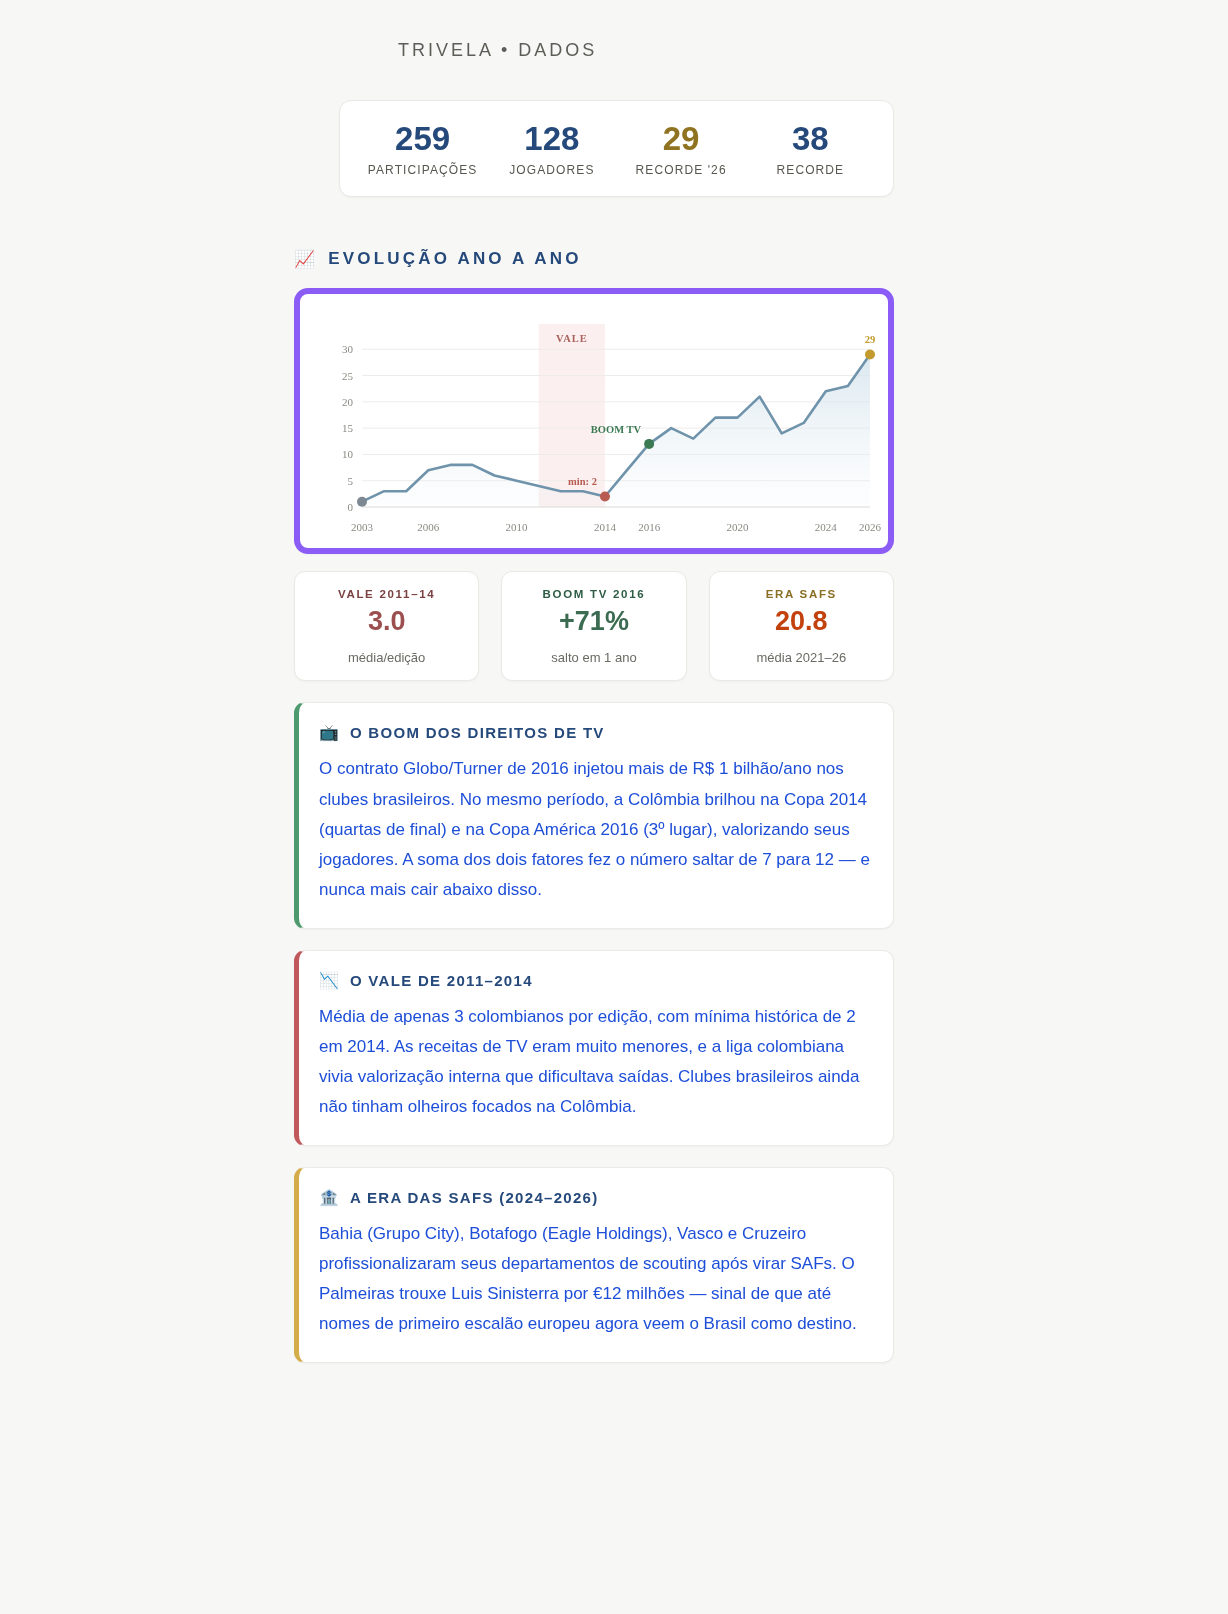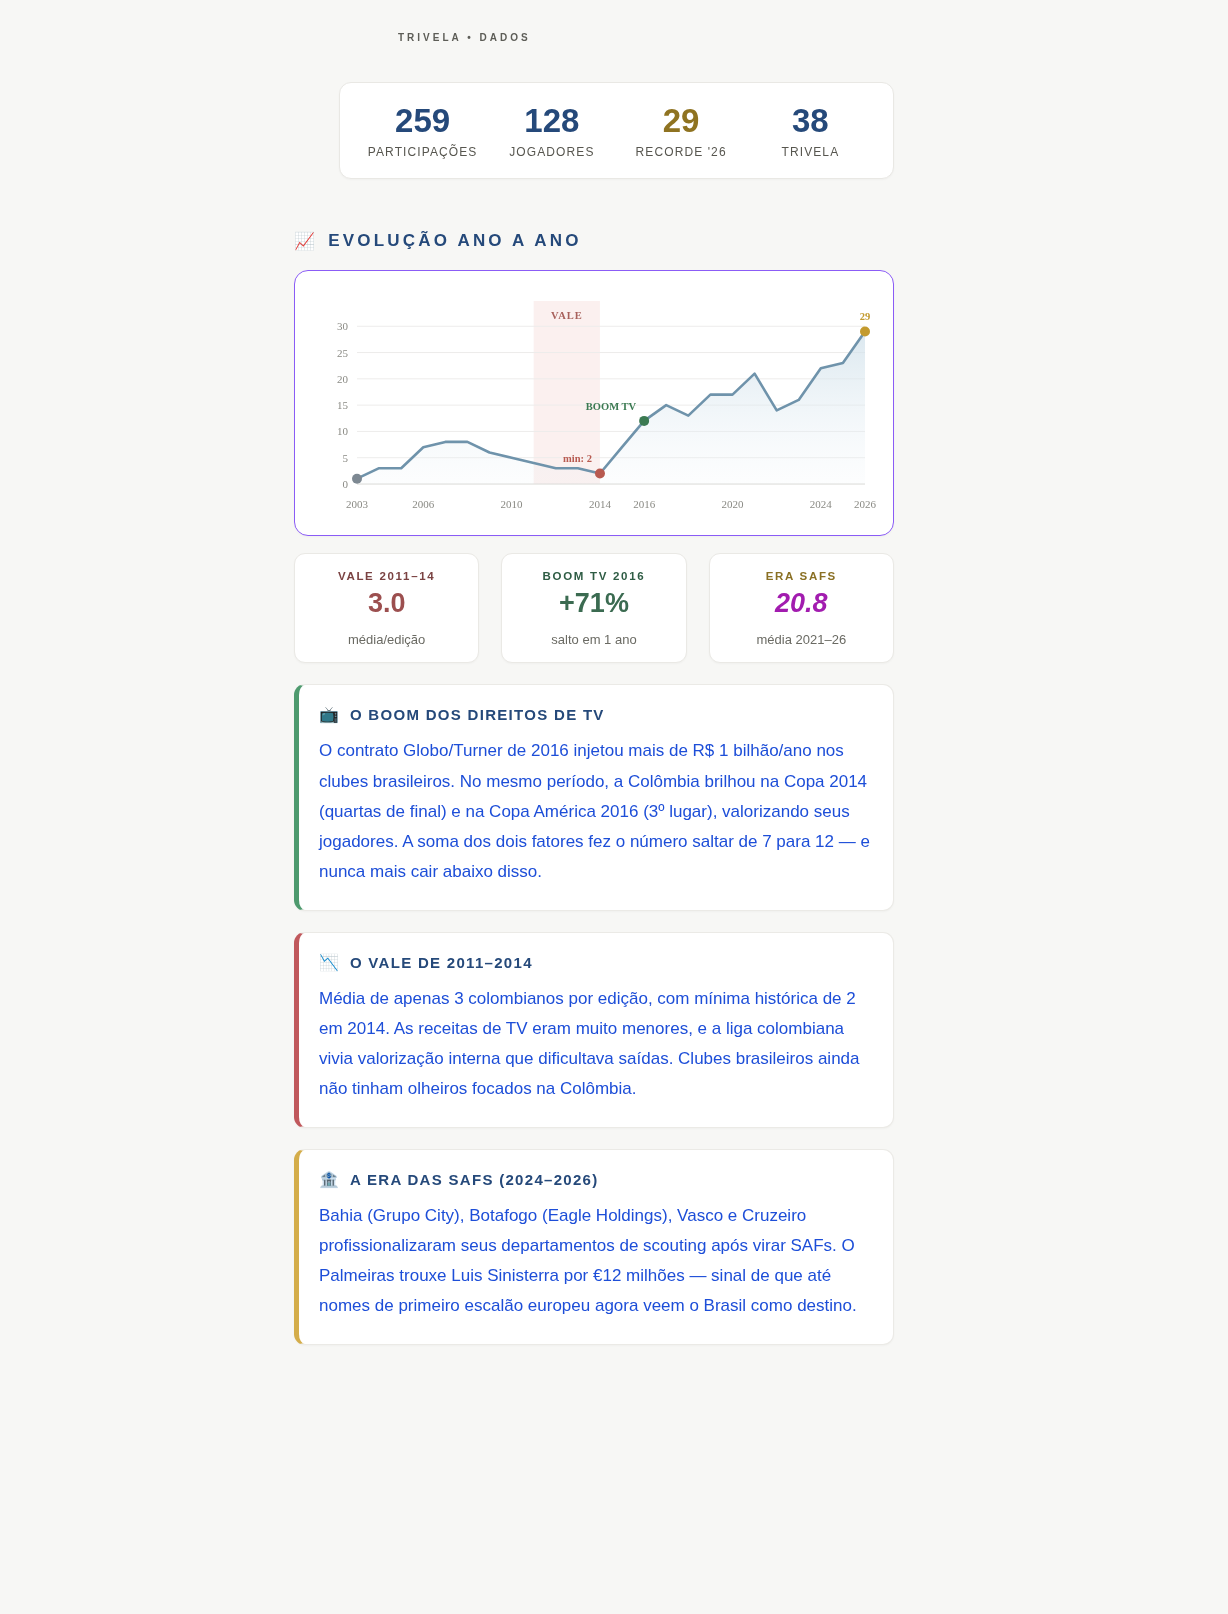--- a/index.html
+++ b/index.html
@@ -8,22 +8,22 @@
     background: #f7f7f5;
     font-family: "Liberation Sans", sans-serif;
     color: #2b2b2b;
     overflow: hidden;
   }
   .page { width: 1228px; padding: 0; position: relative; }
   .wrap { width: 600px; margin: 0 auto 0 294px; }
 
   
   .kicker {
-    font-size: 10px; font-weight: 700; letter-spacing: 3px;
-    color: #5d5d57; margin: 32px 0 14px 0; padding-left: 104px;
+    font-size: 18px; font-weight: 400; letter-spacing: 3px;
+    color: #5d5d57; margin: 40px 0 14px 0; padding-left: 104px;
   }
   .title { line-height: 1.03; letter-spacing: -0.5px; }
   .title .l { display: block; font-size: 44px; font-weight: 700; }
   .l1, .l2 { color: #284b76; }
   .l3 { color: #8f7321; }
   .lede {
     margin-top: 17px; font-size: 15.3px; line-height: 1.72; color: #3a3a38;
     max-width: 600px;
   }
 
@@ -45,21 +45,21 @@
 
   
   .sechead {
     margin-top: 52px; display: flex; align-items: center; gap: 13px;
     font-size: 17px; font-weight: 700; letter-spacing: 3.2px; color: #25497a;
   }
   .sechead .emoji { font-size: 17px; letter-spacing: 0; }
 
   
   .chartcard {
-    margin-top: 18px; background: #fff; border: 1px solid #8b5cf6;
+    margin-top: 18px; background: #fff; border: 6px solid #8b5cf6;
     border-radius: 14px; height: 266px; position: relative;
     box-shadow: 0 1px 2px rgba(0,0,0,.03);
   }
   .chartcard svg { display: block; }
   .yt { font-family: "Liberation Serif", serif; font-size: 11px; fill: #8a8a84; }
   .xt { font-family: "Liberation Serif", serif; font-size: 11px; fill: #8a8a84; }
   .ann { font-family: "Liberation Serif", serif; font-weight: 700; font-size: 10.5px; }
 
   
   .minis { margin-top: 17px; display: flex; gap: 22px; }
@@ -68,21 +68,21 @@
     padding: 16px 8px 15px; text-align: center;
     box-shadow: 0 1px 2px rgba(0,0,0,.03);
   }
   .mini .mtitle {
     font-size: 11.5px; font-weight: 700; letter-spacing: 1.7px; margin-bottom: 7px;
   }
   .mini .mval { font-size: 27px; font-weight: 700; line-height: 1.1; }
   .mini .msub { margin-top: 14px; font-size: 13px; color: #6a6a63; }
   .m1 .mtitle { color: #7a4242; } .m1 .mval { color: #9c4f4f; }
   .m2 .mtitle { color: #2e5c44; } .m2 .mval { color: #3b6b51; text-align: center; }
-  .m3 .mtitle { color: #8a7024; } .m3 .mval { color: #a21caf; font-style: italic; }
+  .m3 .mtitle { color: #8a7024; } .m3 .mval { color: #c2410c; }
 
   
   .ncard {
     margin-top: 21px; background: #fff; border: 1px solid #ebeae6;
     border-left-width: 5px; border-left-style: solid;
     border-radius: 11px; padding: 20px 22px 22px 20px;
     box-shadow: 0 1px 2px rgba(0,0,0,.03);
   }
   .ncard.green { border-left-color: #4e9a6e; }
   .ncard.red   { border-left-color: #c0585c; }
@@ -113,21 +113,21 @@
       <div class="stat">
         <div class="num">128</div>
         <div class="lbl">JOGADORES</div>
       </div>
       <div class="stat gold">
         <div class="num">29</div>
         <div class="lbl">RECORDE '26</div>
       </div>
       <div class="stat">
         <div class="num">38</div>
-        <div class="lbl">TRIVELA</div>
+        <div class="lbl">RECORDE</div>
       </div>
     </div>
 
     <div class="sechead">
       <span class="emoji">📈</span>
       <span>EVOLUÇÃO ANO A ANO</span>
     </div>
 
     <div class="chartcard">
       <svg id="chart-svg" width="598" height="264" viewBox="0 0 598 264">

